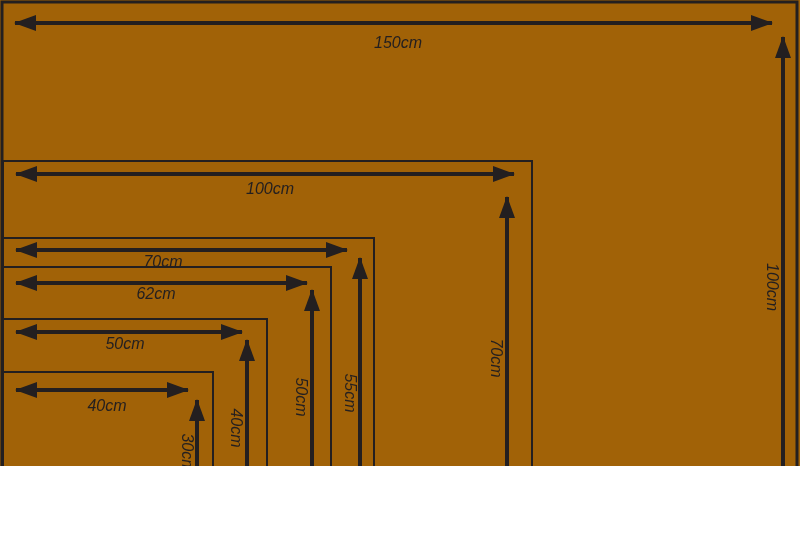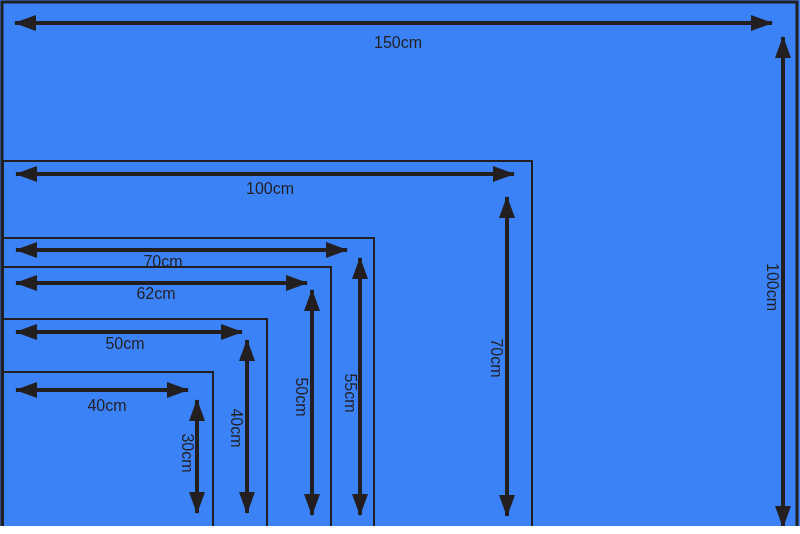--- a/index.html
+++ b/index.html
@@ -3,24 +3,25 @@
 <meta charset="utf-8">
 <style>
   html, body {
     margin: 0;
     padding: 0;
     background: #ffffff;
   }
   #stage {
     position: relative;
     width: 800px;
-    height: 526px;
-    background: #3b82f6;
+    height: 466px;
+    background: #a16207;
     overflow: hidden;
     font-family: "Liberation Sans", sans-serif;
+    font-style: italic;
   }
   #diagram-svg {
     display: block;
     width: 800px;
     height: 534px;
   }
   #diagram-svg text {
     font-family: "Liberation Sans", sans-serif;
     font-size: 16px;
     fill: #231f20;

